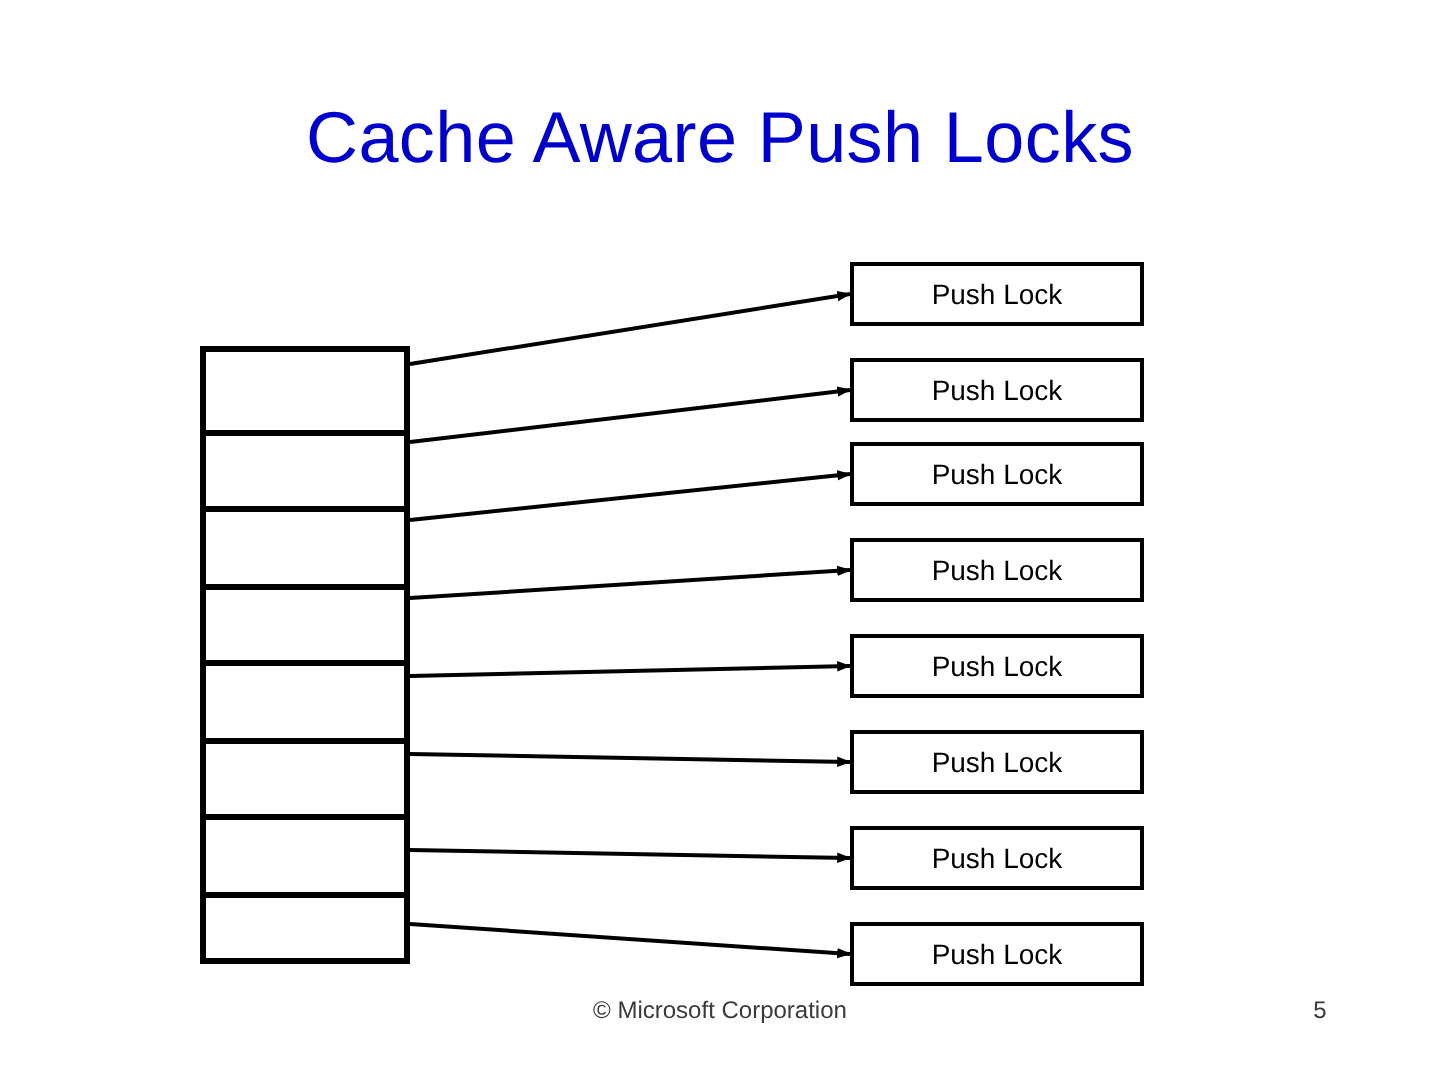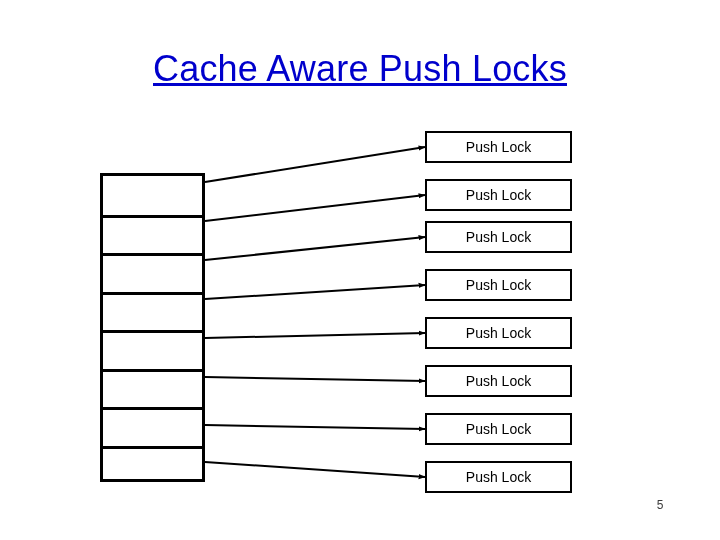--- a/index.html
+++ b/index.html
@@ -24,21 +24,20 @@
     left: 0;
     top: 48px;
     width: 720px;
     text-align: center;
     font-family: "Liberation Sans", sans-serif;
     font-size: 36px;
     font-weight: normal;
     letter-spacing: 0.2px;
     color: #0000cc;
     white-space: nowrap;
-    text-decoration: underline;
   }
   #diagram {
     position: absolute;
     left: 0;
     top: 0;
     width: 720px;
     height: 540px;
   }
   #cache-stack {
     position: absolute;
@@ -165,16 +164,17 @@
     </div>
     <div class="push-lock-box" style="top:413px">
       <span class="push-lock-label">Push Lock</span>
     </div>
     <div class="push-lock-box" style="top:461px">
       <span class="push-lock-label">Push Lock</span>
     </div>
 
   </div>
 
+  <div id="footer-copyright">© Microsoft Corporation</div>
 
   <div id="footer-page-number">5</div>
 
 </div>
 
 </body></html>

